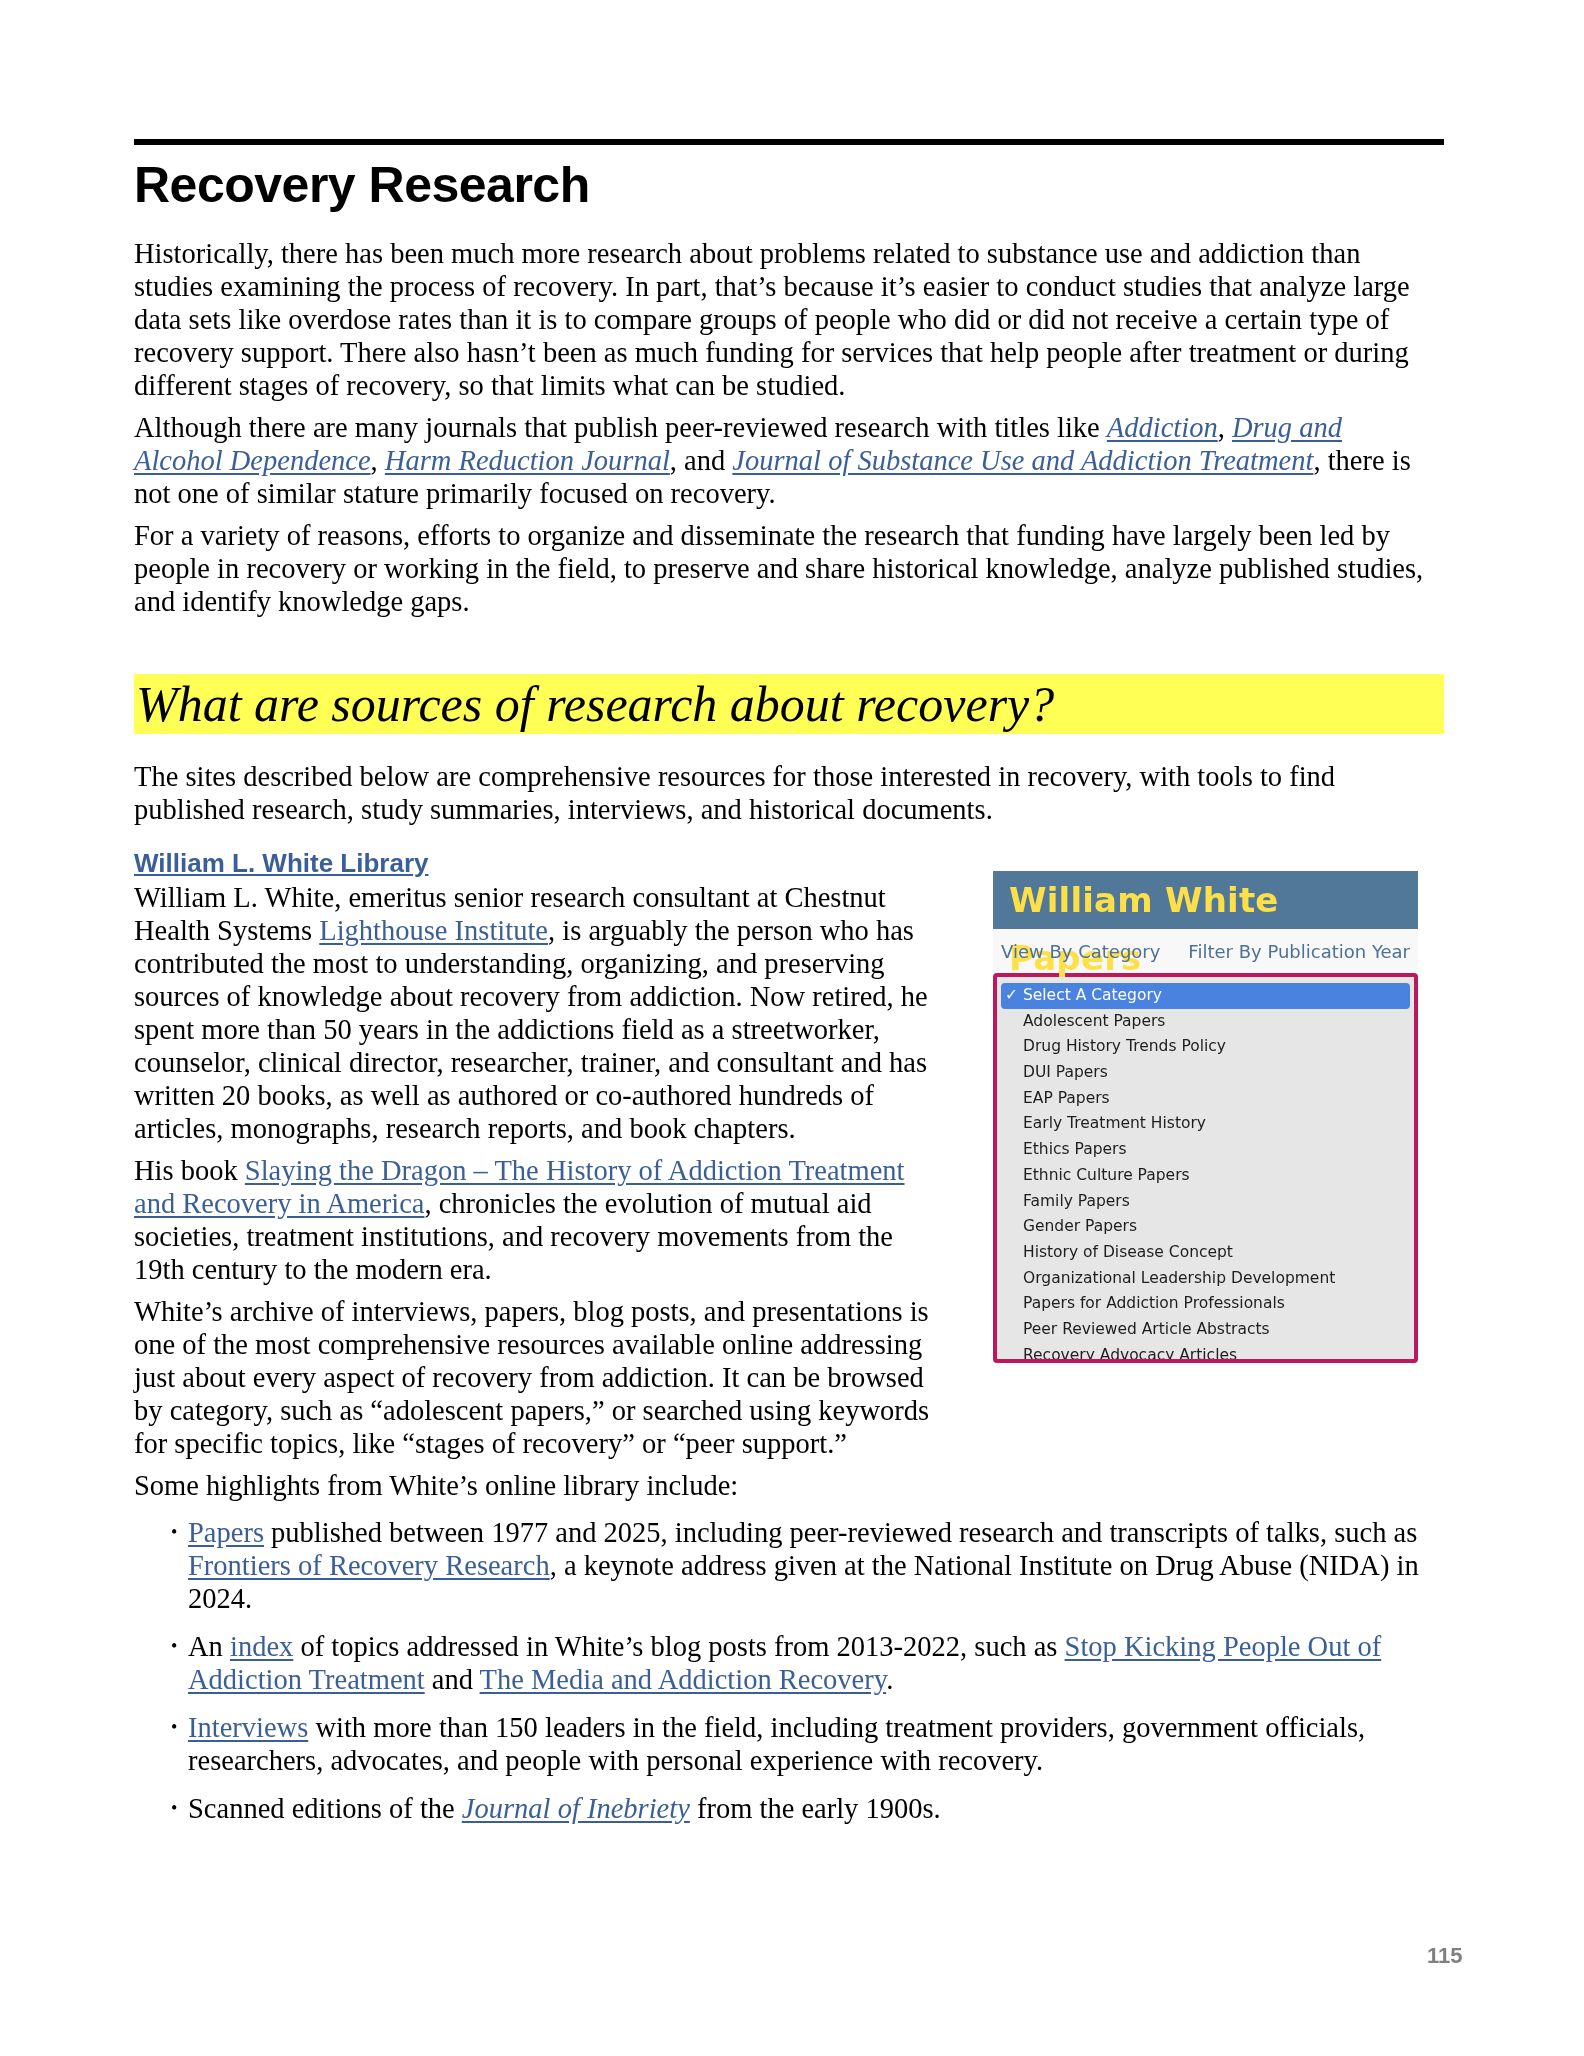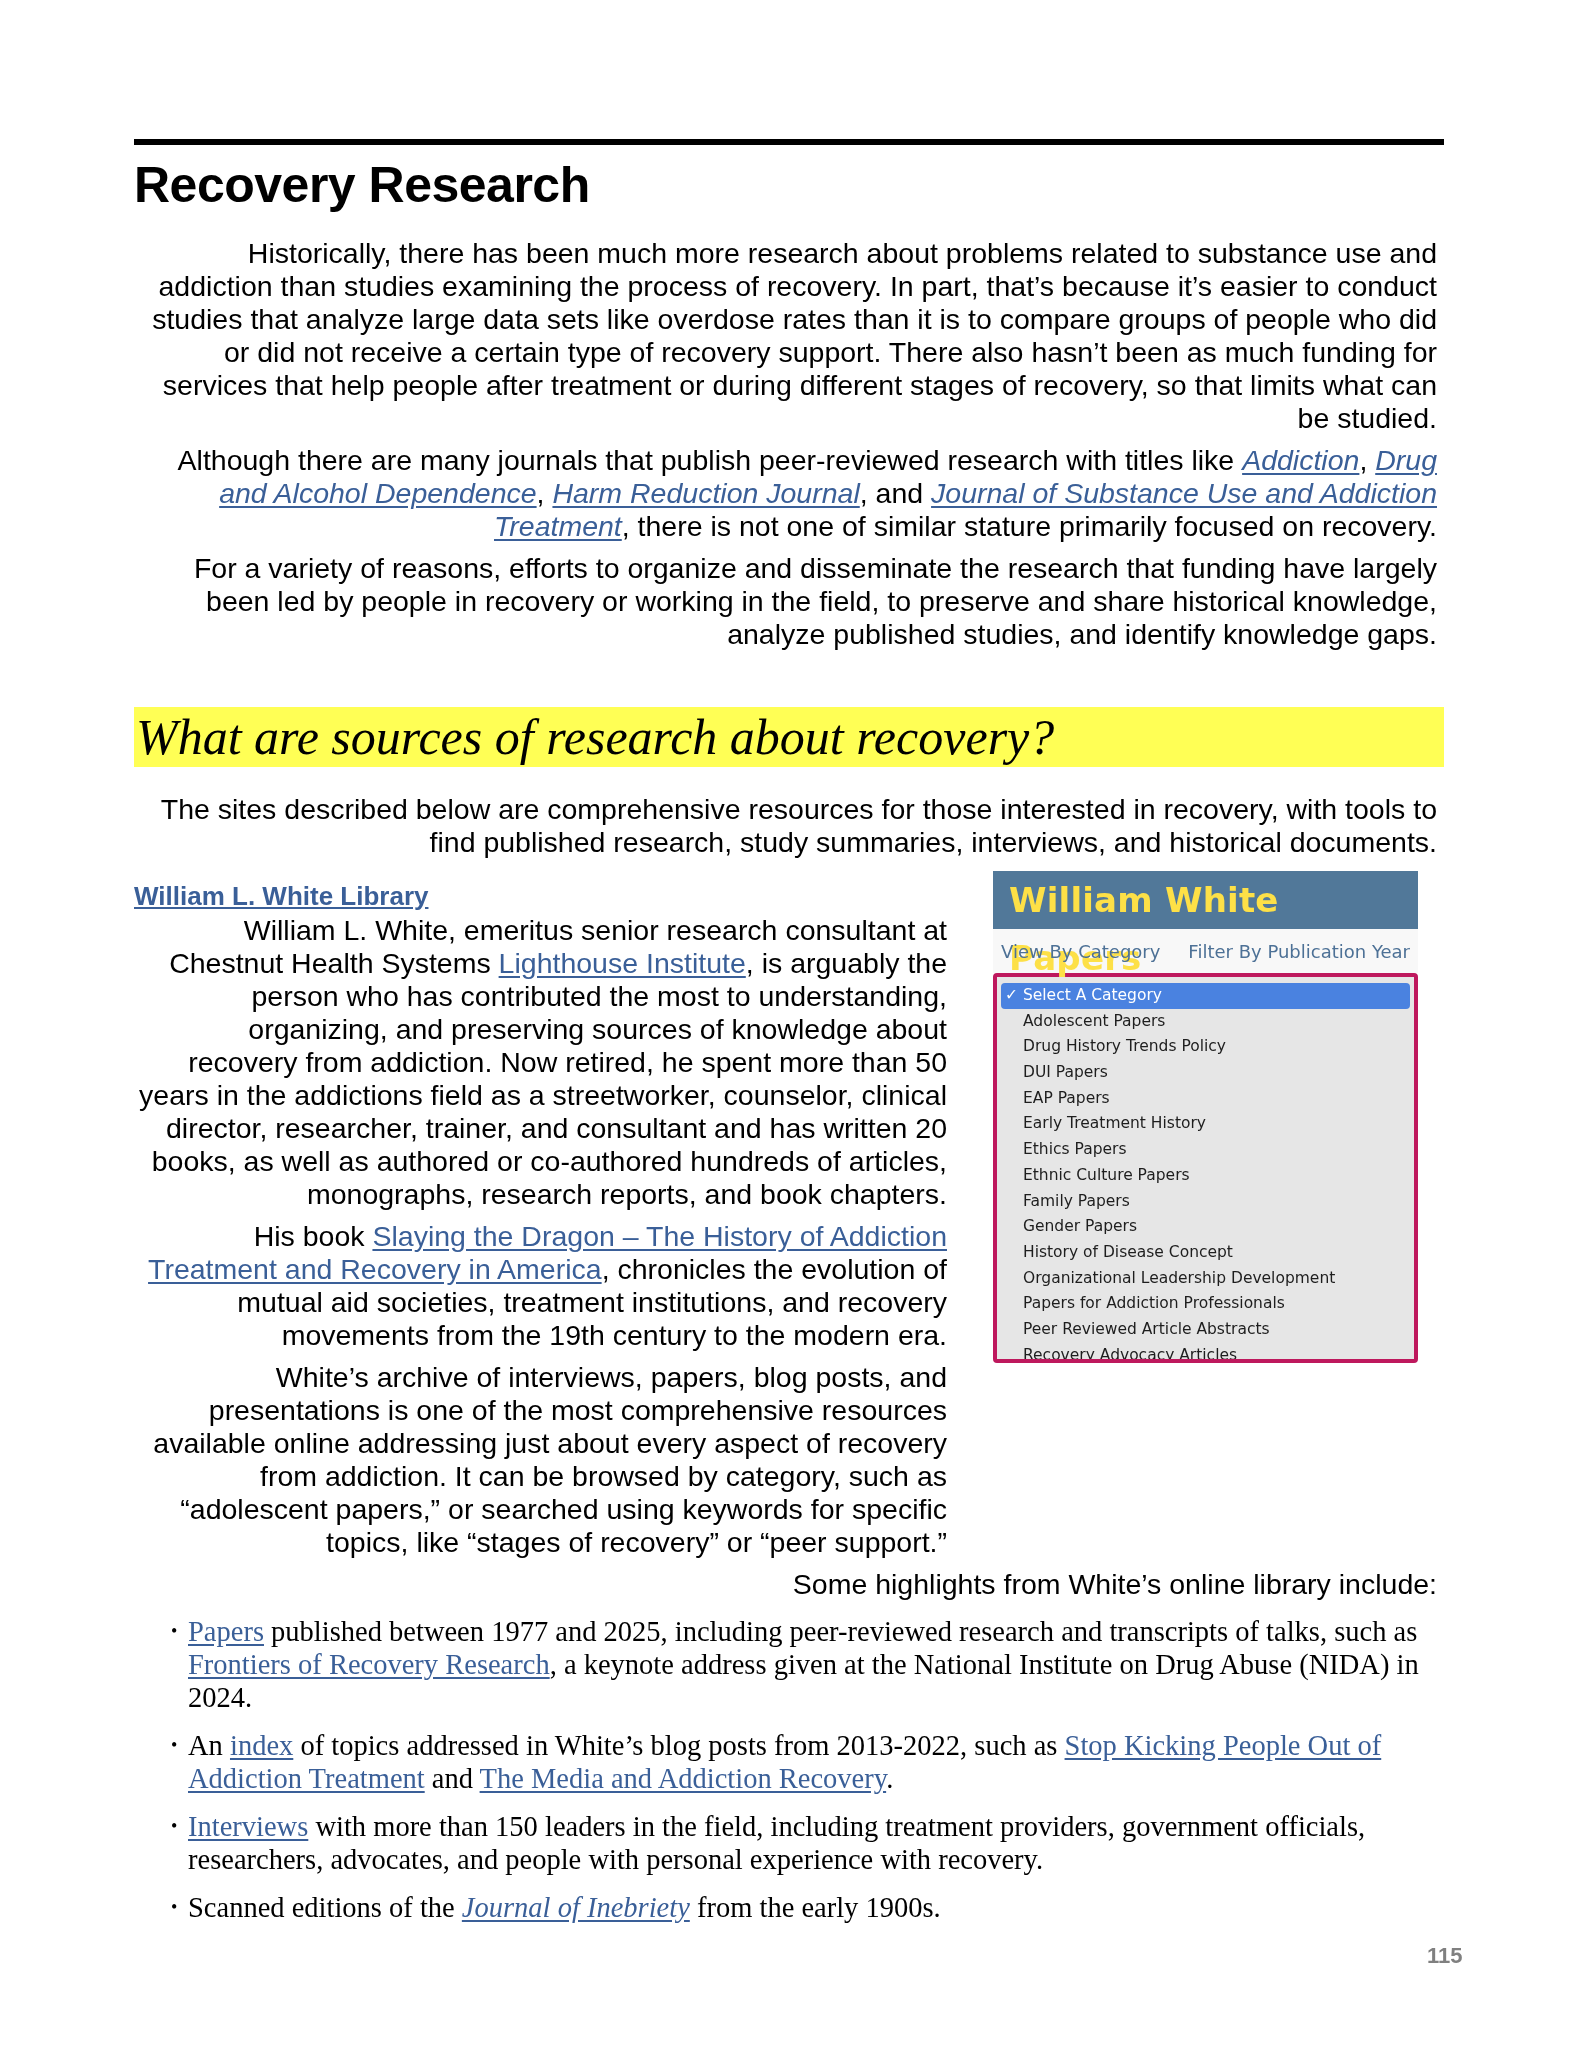--- a/index.html
+++ b/index.html
@@ -4,22 +4,22 @@
 <style>
   html, body { margin: 0; padding: 0; background: #ffffff; }
   body { width: 1584px; height: 2056px; position: relative; overflow: hidden; }
   .page { position: absolute; left: 134px; top: 139px; width: 1310px; }
   .rule { height: 6px; background: #000; width: 1310px; }
   .title {
     font-family: "Liberation Sans", sans-serif; font-weight: bold;
     font-size: 50px; color: #000; margin: 10px 0 0 0; letter-spacing: -0.5px; line-height: 1.2;
   }
   p.body {
-    font-family: Liberation Sans, sans-serif; font-size: 28.5px; line-height: 33px;
-    color: #000; margin: 0 7px 9px 0; text-align: right;
+    font-family: Liberation Serif, serif; font-size: 28.5px; line-height: 33px;
+    color: #000; margin: 0 7px 9px 0;
   }
   .p1 { margin-top: 22px !important; }
   a.link { color: #3a5f98; text-decoration: underline; text-underline-offset: 3px; }
   a.link.it { font-style: italic; }
   .highlight-head {
     margin-top: 56px; background: #ffff55; width: 1310px; height: 60px;
     font-family: "Liberation Serif", serif; font-style: italic; font-size: 50px;
     line-height: 60px; color: #000000; padding-left: 2px; box-sizing: border-box;
   }
   .intro { margin-top: 26px !important; }

